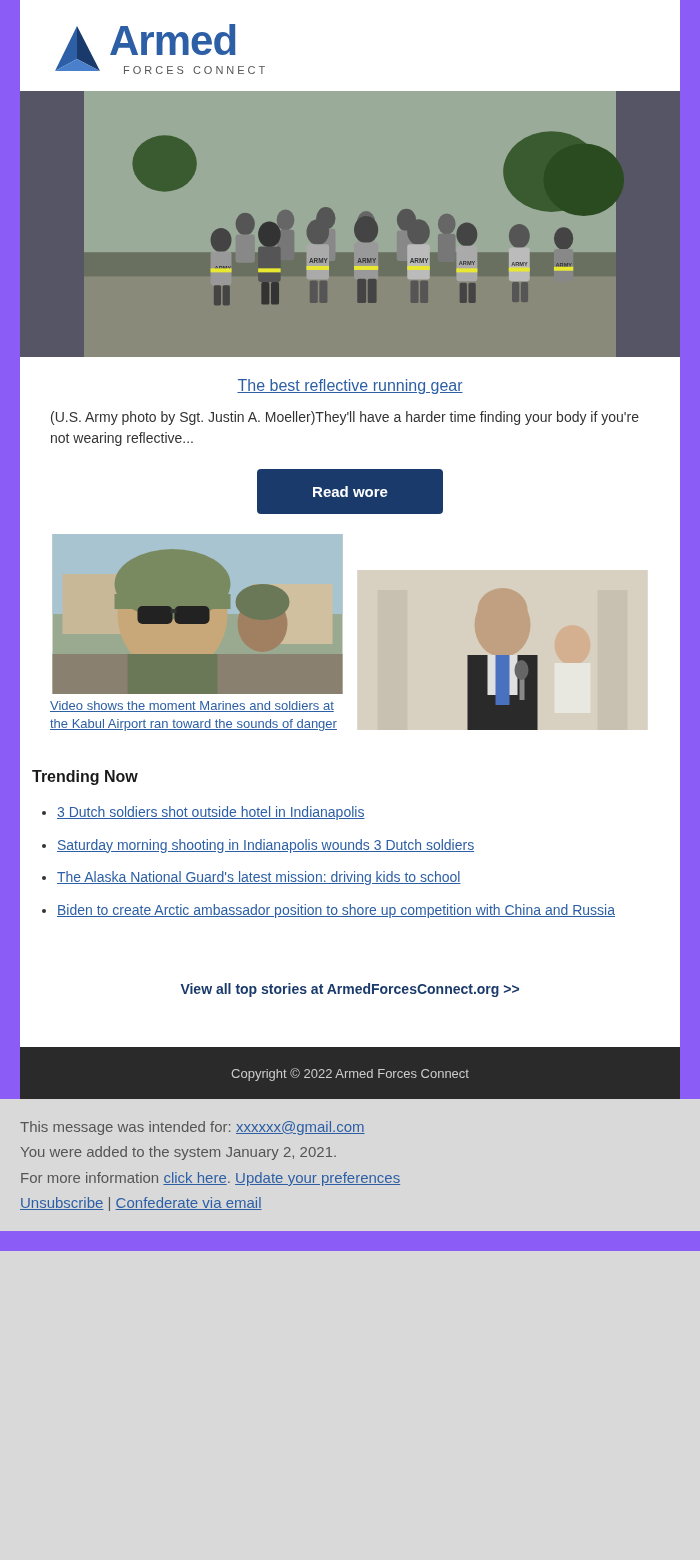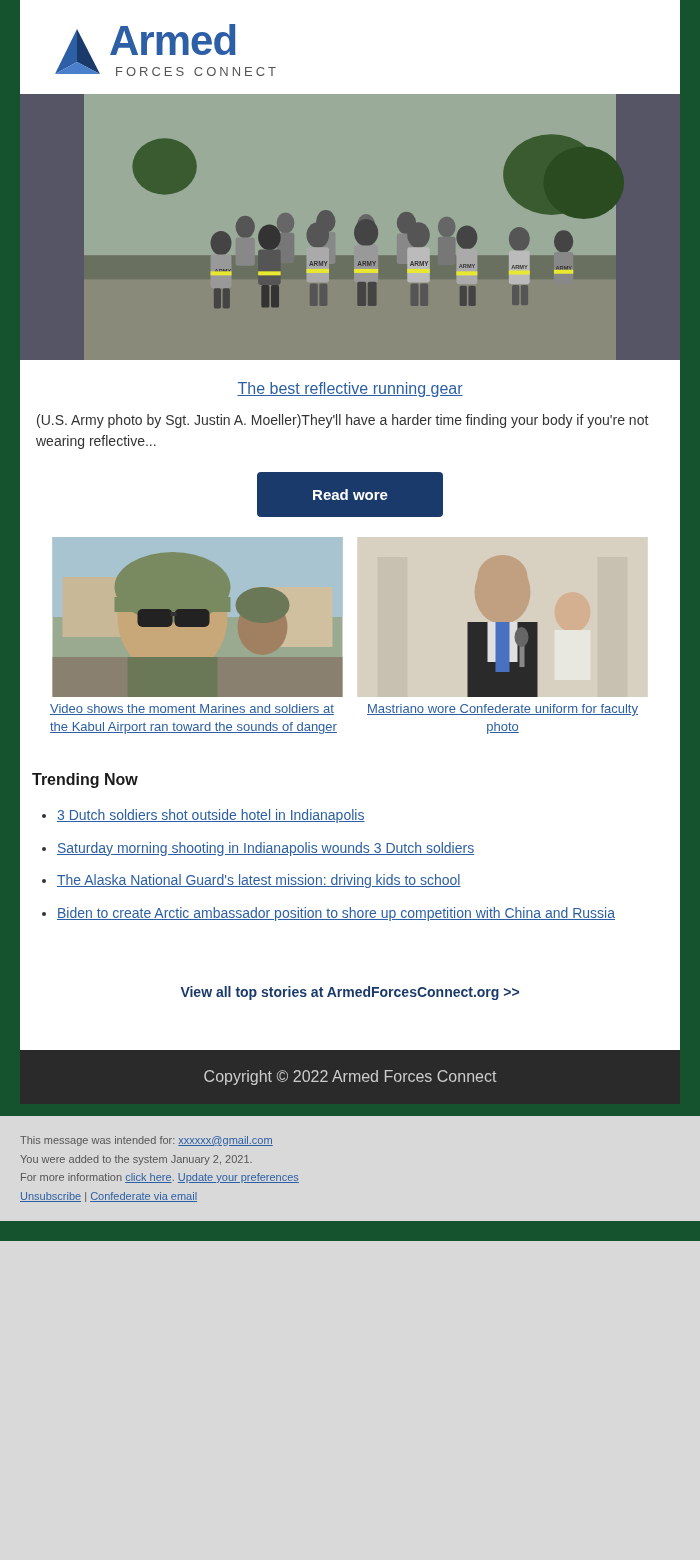--- a/index.html
+++ b/index.html
@@ -6,21 +6,21 @@
     body {
       background-color: #d9d9d9;
       font-family: Arial, sans-serif;
       font-size: 14px;
       color: #333;
       width: 700px;
     }
 
     .outer-wrapper {
       width: 700px;
-      background: #14532d;
+      background: #8b5cf6;
       padding-bottom: 20px;
     }
 
     .email-container {
       width: 660px;
       margin: 0 auto;
       background: #ffffff;
       padding: 0;
     }
 
@@ -55,40 +55,40 @@
       color: #1a1a2e;
       line-height: 1;
       letter-spacing: -1px;
     }
 
     .logo-armed span {
       color: #2c5fa5;
     }
 
     .logo-subtitle {
-      font-size: 13px;
+      font-size: 11px;
       letter-spacing: 3px;
       color: #555;
       text-transform: uppercase;
       margin-top: 2px;
-      margin-left: 6px;
+      margin-left: 14px;
     }
 
     
     .hero-image-container {
       width: 100%;
       height: 266px;
       overflow: hidden;
       background: #556;
       position: relative;
     }
 
     
     .article-section {
-      padding: 20px 16px;
+      padding: 20px 30px;
       text-align: center;
     }
 
     .article-title {
       color: #2c5fa5;
       font-size: 16px;
       text-decoration: underline;
       margin-bottom: 12px;
       display: block;
     }
@@ -176,31 +176,30 @@
 
     
     .footer-dark {
       background: #2a2a2a;
       padding: 18px 30px;
       text-align: center;
     }
 
     .footer-dark-text {
       color: #ccc;
-      font-size: 16px;
+      font-size: 13px;
     }
 
     
     .footer-light {
       background: #d9d9d9;
       padding: 15px 20px;
-      font-size: 11px;
+      font-size: 15px;
       color: #555;
       line-height: 1.7;
-      margin-top: 12px;
     }
 
     .footer-light a {
       color: #2c5fa5;
       text-decoration: underline;
     }
 
     
     .hero-svg {
       width: 100%;
@@ -366,21 +365,20 @@
 
           <rect x="130" y="85" width="30" height="40" fill="#e0e0e0"></rect>
           <rect x="138" y="85" width="14" height="50" fill="#4a70c0"></rect>
 
           <rect x="162" y="100" width="5" height="30" fill="#888"></rect>
           <ellipse cx="164" cy="100" rx="7" ry="10" fill="#666"></ellipse>
 
           <ellipse cx="215" cy="75" rx="18" ry="20" fill="#d4b090"></ellipse>
           <rect x="197" y="93" width="36" height="50" fill="#e8e8e0"></rect>
         </svg>
-        <a class="col-title" href="#" style="text-align:center; display:block;">Mastriano wore Confederate uniform for faculty photo</a>
       </div>
 
     </div>
 
     <div class="trending-section">
       <div class="trending-title">Trending Now</div>
       <ul class="trending-list">
         <li>
           <a href="#">3 Dutch soldiers shot outside hotel in Indianapolis</a>
         </li>

